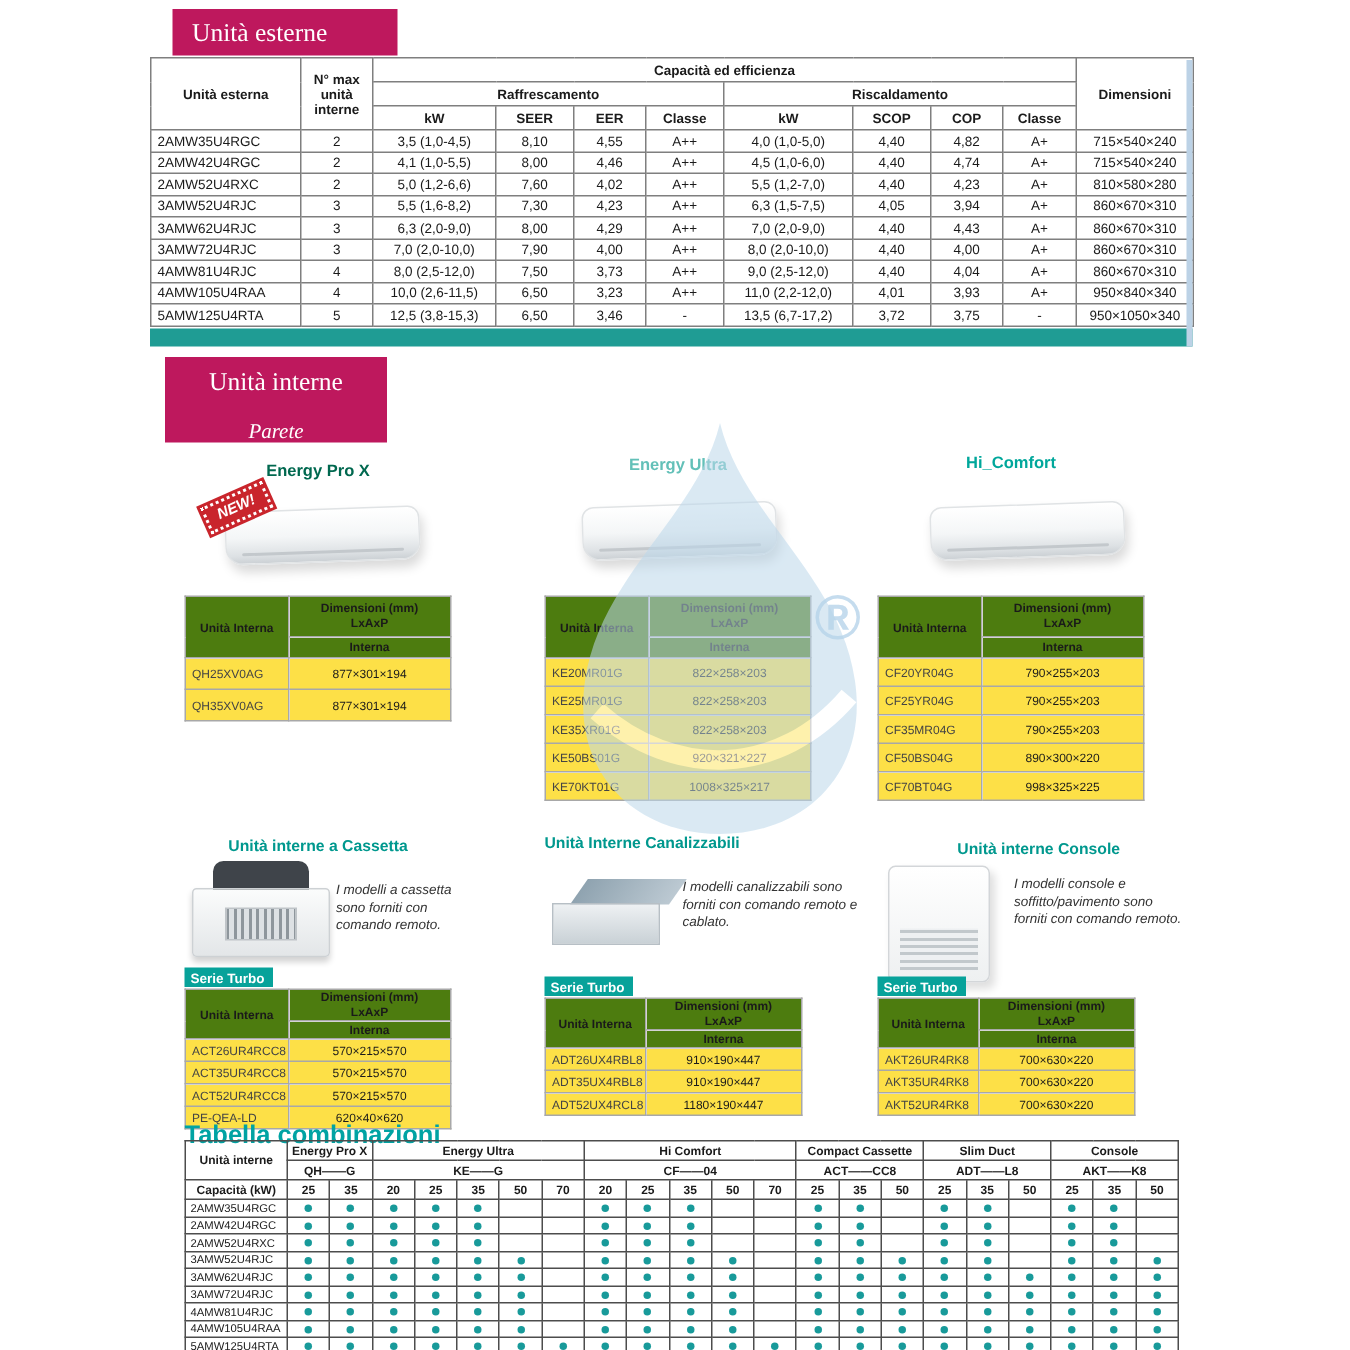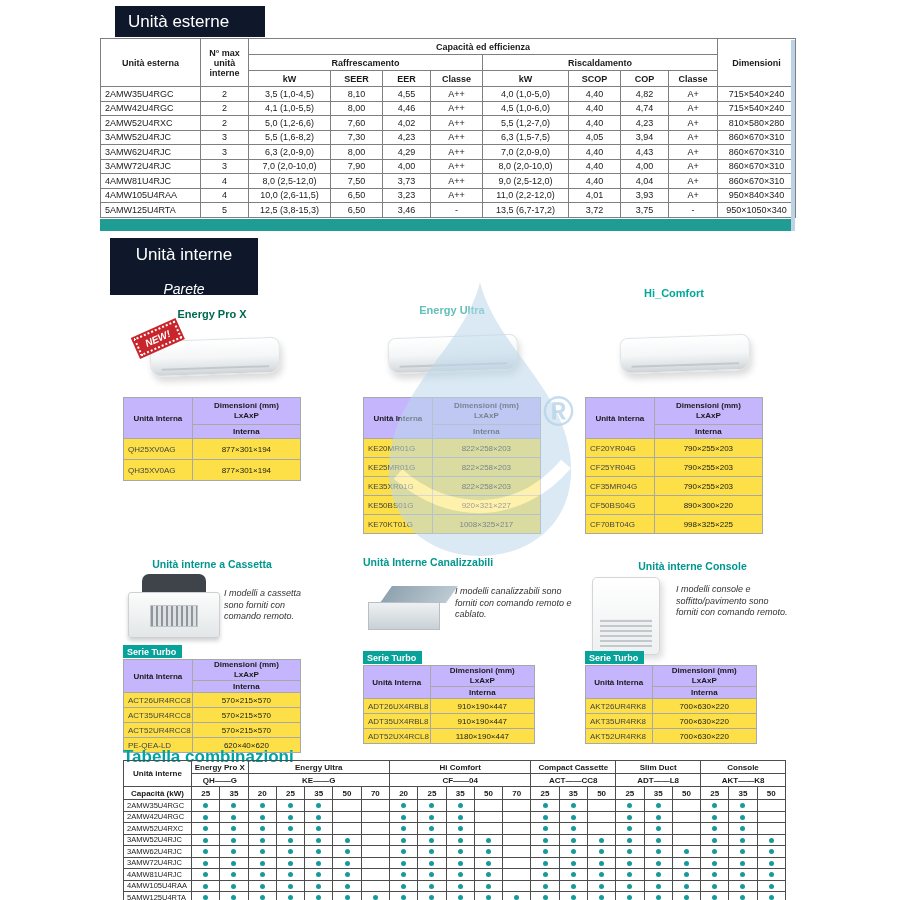--- a/index.html
+++ b/index.html
@@ -1,20 +1,20 @@
 <!DOCTYPE html>
 <html><head>
 <meta charset="utf-8">
 <style>
   html,body{margin:0;padding:0;background:#fff;}
   .page{position:relative;width:900px;height:900px;background:#fff;overflow:hidden;
         font-family:"Liberation Sans",sans-serif;color:#1a1a1a;}
 
   
-  .teal-box{position:absolute;background:#0f172a;color:#fff;}
+  .teal-box{position:absolute;background:#be185d;color:#fff;font-family:Liberation Serif, serif;}
   .hdr-outdoor{left:115px;top:6px;width:150px;height:31px;font-size:17px;line-height:31px;padding-left:13px;box-sizing:border-box;}
   .hdr-indoor{left:110px;top:238px;width:148px;height:57px;text-align:center;box-sizing:border-box;padding-top:7px;}
   .hdr-indoor .l1{font-size:17px;}
   .hdr-indoor .l2{font-size:14px;font-style:italic;margin-top:16px;}
 
   
   table{border-collapse:collapse;}
   .outdoor-table{position:absolute;left:100px;top:38px;width:695px;font-size:9px;table-layout:fixed;}
   .outdoor-table th,.outdoor-table td{border:1px solid #7f7f7f;text-align:center;padding:0 2px;overflow:hidden;white-space:nowrap;}
   .outdoor-table th{font-weight:bold;height:15px;white-space:normal;}
@@ -26,21 +26,21 @@
   
   .prod-title{position:absolute;font-size:11px;font-weight:bold;text-align:center;}
   .c-prox{color:#00684f;}
   .c-ultra{color:#63c0b8;}
   .c-hicf{color:#00a79b;}
   .sect-title{position:absolute;font-size:10.5px;font-weight:bold;color:#00988e;text-align:center;}
 
   
   .dim-table{position:absolute;font-size:8px;background:#fff;table-layout:fixed;}
   .dim-table th,.dim-table td{border:1px solid #a8a8a8;text-align:center;padding:0 2px;overflow:hidden;}
-  .dim-table th{background:#c4b5fd;font-weight:bold;}
+  .dim-table th{background:#4d7c0f;font-weight:bold;}
   .dim-table .unitcol{width:36%;}
   .dim-table .hdr2{height:26px;line-height:1.2;}
   .dim-table .hdr3{height:13px;}
   .dim-table td{height:18px;background:#fde047;}
   .dim-table td:first-child{text-align:left;padding-left:4px;color:#444;}
   .rows20 td{height:20px;}
   .rows14 td{height:14px;}
 
   
   .serie-label{position:absolute;background:#07a29a;color:#fff;font-size:9px;font-weight:bold;padding:2px 6px 1px 4px;}
@@ -315,21 +315,21 @@
           <td>KE50BS01G</td>
           <td>920×321×227</td>
         </tr>
         <tr>
           <td>KE70KT01G</td>
           <td>1008×325×217</td>
         </tr>
       </tbody>
   </table>
 
-  <div class="prod-title c-hicf" style="left:585px;top:287px;width:178px;">Hi_Comfort</div>
+  <div class="prod-title c-hicf" style="left:585px;top:303px;width:178px;">Hi_Comfort</div>
   <div class="wall-unit" style="left:620px;top:336px;transform:rotate(-2deg);"></div>
   <table class="dim-table" style="left:585px;top:397px;width:178px;">
     <thead>
       <tr>
         <th rowspan="2" class="unitcol">Unità Interna</th>
         <th class="hdr2"><span>Dimensioni (mm)</span><br><span>LxAxP</span></th>
       </tr>
       <tr>
           <th class="hdr3">Interna</th>
         </tr>

